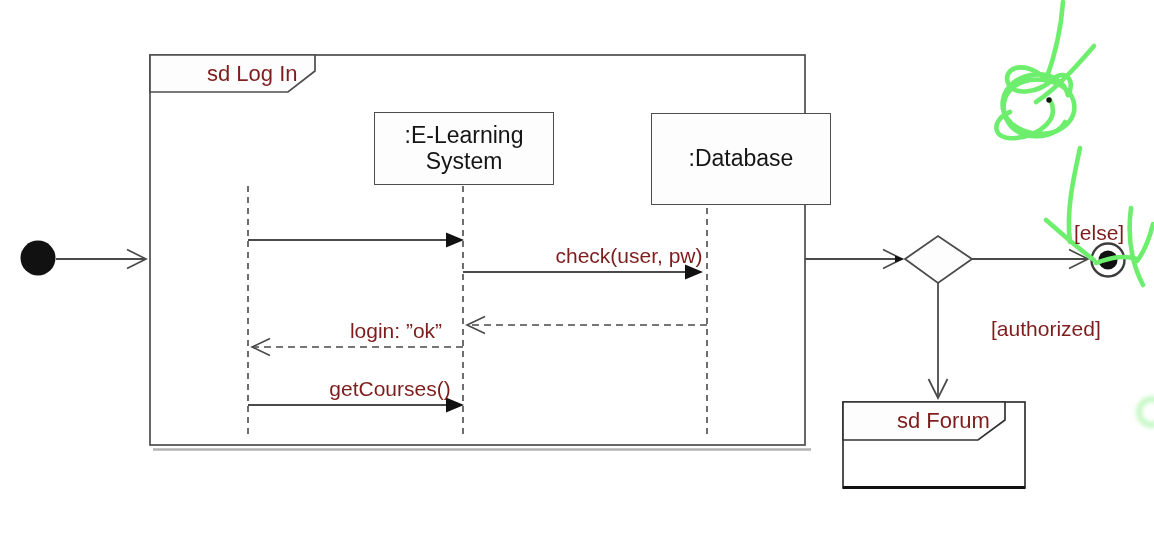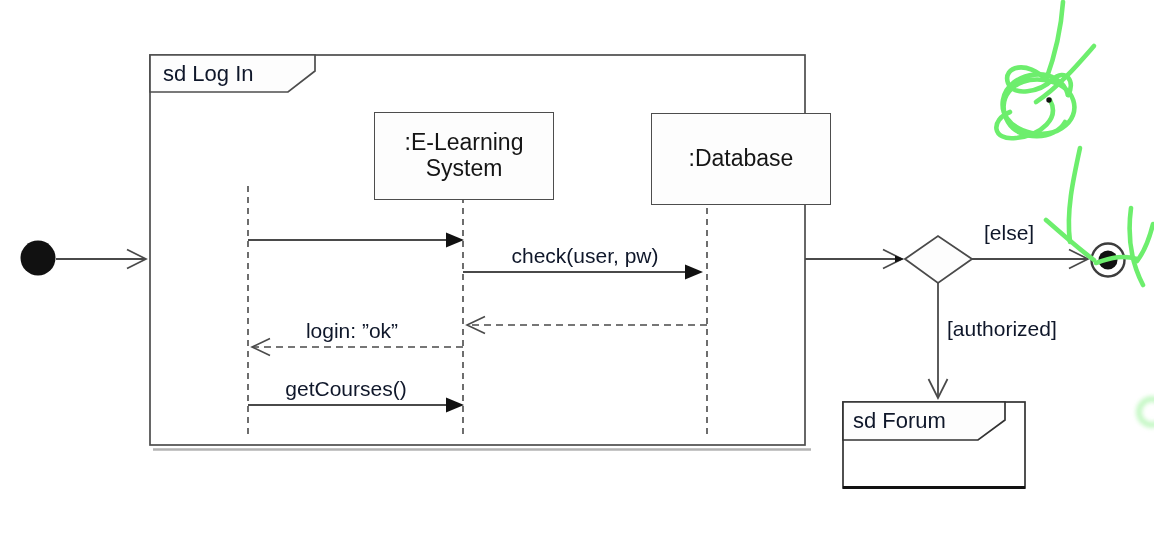--- a/index.html
+++ b/index.html
@@ -2,21 +2,21 @@
 <html><head>
 <meta charset="utf-8">
 <style>
   html,body{margin:0;padding:0;}
   body{
     width:1154px;height:534px;background:#ffffff;position:relative;overflow:hidden;
     font-family:"Liberation Sans", sans-serif;color:#151515;
   }
   .stage{position:absolute;left:0;top:0;width:1154px;height:534px;}
   svg.layer{position:absolute;left:0;top:0;}
-  .label{position:absolute;white-space:nowrap;color:#0f172a;}
+  .label{position:absolute;white-space:nowrap;color:#7f1d1d;margin-left:44px;}
   .msg{font-size:21px;transform:translateX(-50%);}
   .guard{font-size:21px;}
   .frame-title{font-size:22px;}
   .lifeline-box{
     position:absolute;box-sizing:border-box;border:1.7px solid #4d4d4d;background:#fdfdfd;
     display:flex;align-items:center;justify-content:center;text-align:center;
     font-size:23px;line-height:1.12;
   }
   .lifeline-box .nm{max-width:150px;}
   .lifeline-box.wide .nm{max-width:175px;}
@@ -108,31 +108,31 @@
       <path d="M1080,148 C1073,180 1066,212 1070,242"></path>
       <path d="M1046,220 C1062,234 1080,250 1094,260"></path>
       <path d="M1096,263 C1112,257 1124,255 1137,259"></path>
       <path d="M1131,208 C1127,238 1132,264 1143,285"></path>
       <path d="M1153,224 C1149,240 1144,252 1137,261"></path>
     </g>
     <circle cx="1049" cy="100" r="2.7" fill="#111"></circle>
     <circle cx="1152" cy="412" r="13" fill="none" stroke="#8df18d" stroke-width="6" opacity="0.5" filter="url(#soft)"></circle>
   </svg>
 
-  <div class="lifeline-box" style="left:374px;top:112px;width:180px;height:88px;">
+  <div class="lifeline-box" style="left:374px;top:112px;width:180px;height:73px;">
     <span class="nm">:E-Learning System</span>
   </div>
   <div class="lifeline-box wide" style="left:651px;top:113px;width:180px;height:92px;">
     <span class="nm">:Database</span>
   </div>
 
   <div class="label frame-title" style="left:163px;top:61px;">sd Log In</div>
 
   <div class="label msg" style="left:585px;top:244px;">check(user, pw)</div>
   <div class="label msg" style="left:352px;top:319px;">login: ”ok”</div>
   <div class="label msg" style="left:346px;top:377px;">getCourses()</div>
 
-  <div class="label guard" style="left:984px;top:221px;">[else]</div>
+  <div class="label guard" style="left:1030px;top:221px;">[else]</div>
   <div class="label guard" style="left:947px;top:317px;">[authorized]</div>
 
   <div class="label frame-title" style="left:853px;top:408px;">sd Forum</div>
 
 </div>
 
 </body></html>

